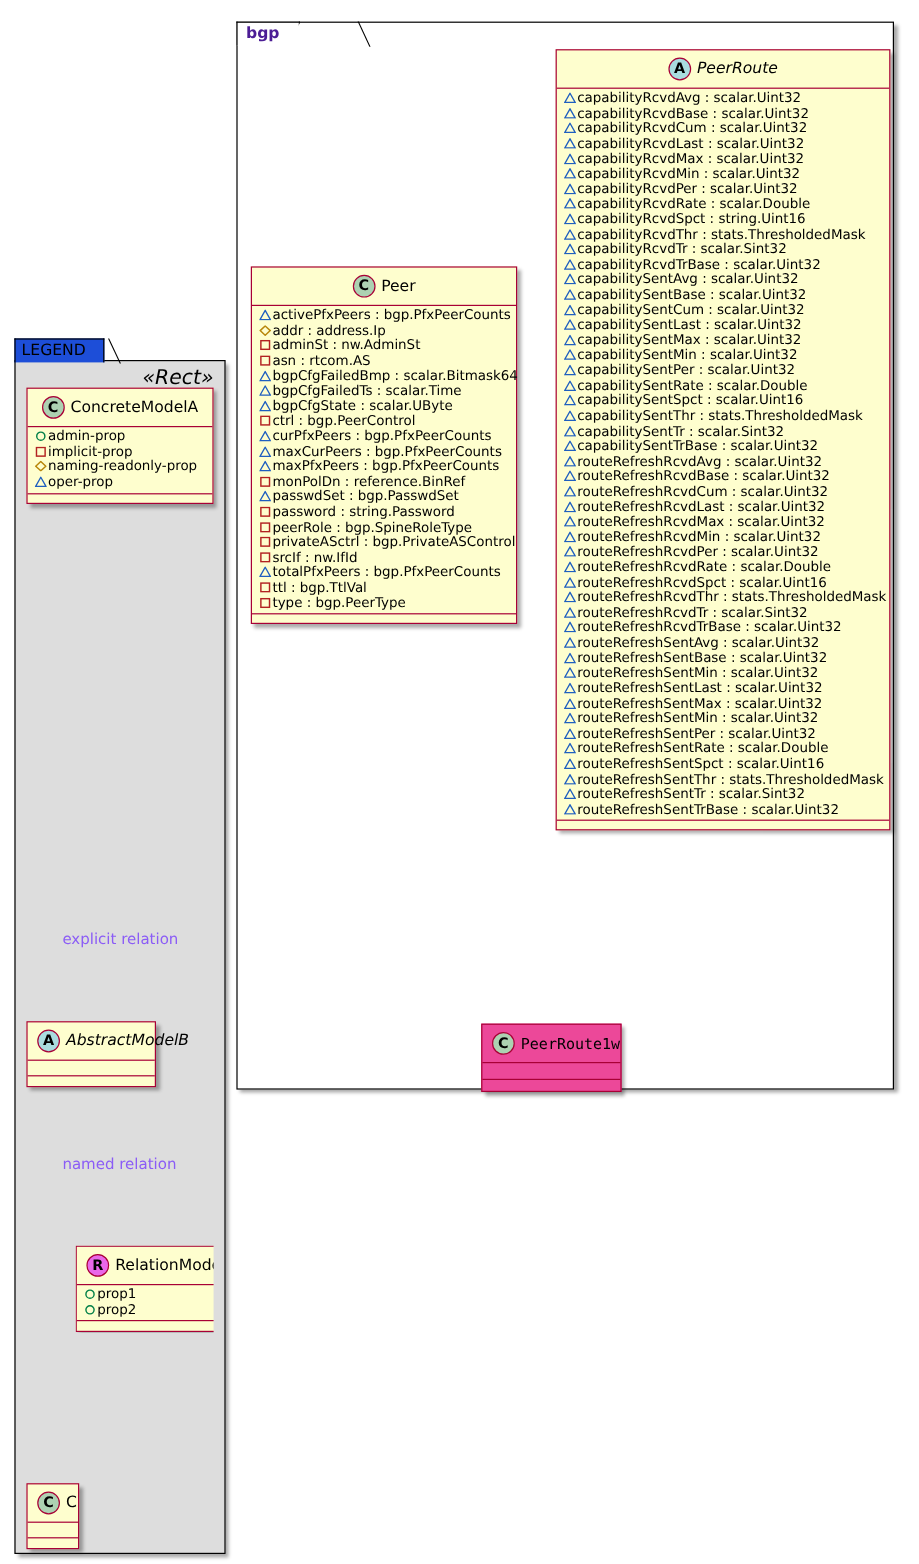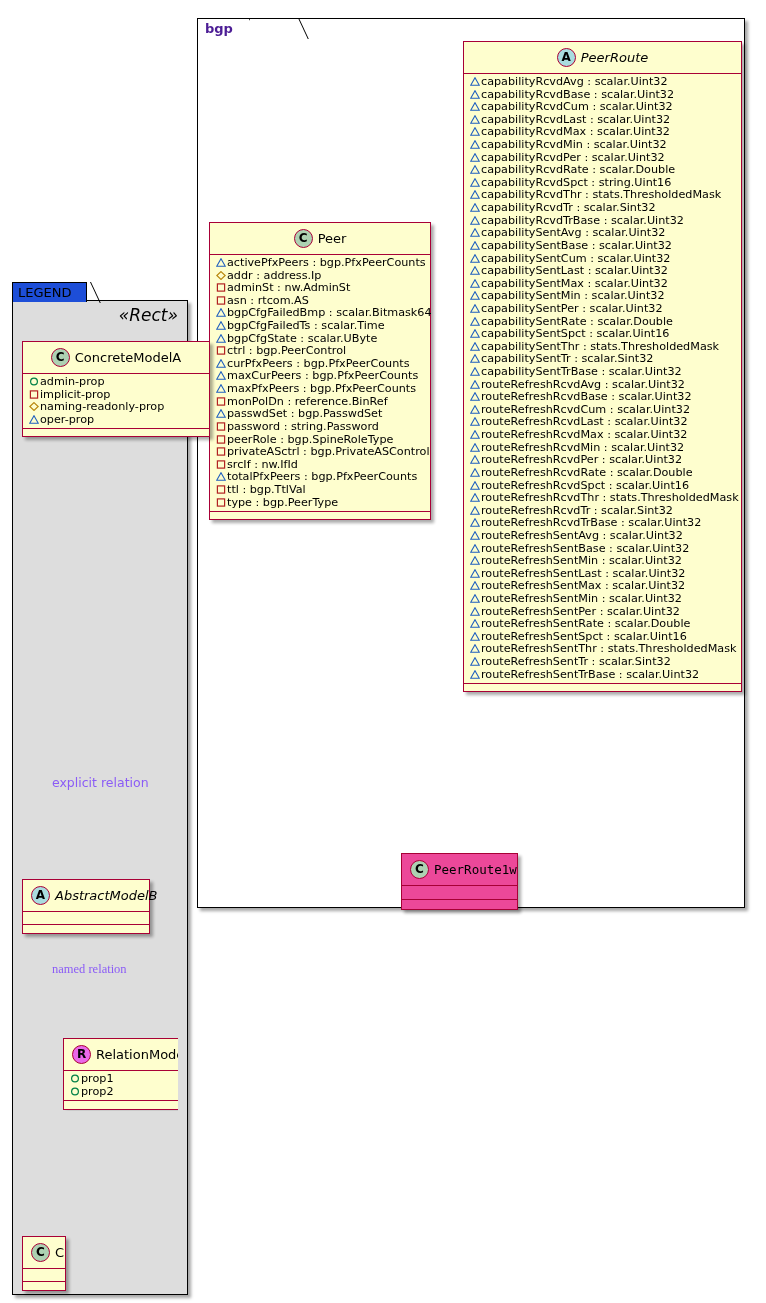--- a/index.html
+++ b/index.html
@@ -93,31 +93,31 @@
     font-size:13px;font-weight:normal;line-height:18px;box-sizing:border-box;
   }
   #legend-tab-corner{
     left:77px;top:282px;width:13px;height:21px;
     border-right:1.5px solid #000;transform:skewX(25deg);transform-origin:top left;
   }
   #legend-stereotype{
     left:22px;top:305px;width:156px;text-align:right;
     font-size:17px;font-style:italic;color:#000;
   }
-  #concretemodela{left:22px;top:341px;width:188px;}
-  #abstractmodelb{left:22px;top:879px;width:128px;}
+  #concretemodela{left:22px;top:323px;width:156px;}
+  #abstractmodelb{left:22px;top:851px;width:108px;}
   #relationmodel{left:63px;top:1038px;width:122px;clip-path:inset(0 7px 0 0);}
   #class-c{left:22px;top:1236px;width:44px;}
   #abstractmodelb .cls-body,#class-c .cls-body{height:8px;}
   #abstractmodelb .cls-foot,#class-c .cls-foot{height:8px;}
   #relationmodel .cls-foot{height:8px;}
 
   .lbl{font-size:12.5px;color:#8b5cf6;white-space:nowrap;}
   #label-explicit{left:52px;top:775px;}
-  #label-named{left:52px;top:962px;font-family:Liberation Serif, serif;}
+  #label-named{left:52px;top:962px;}
 
   svg.ovl{position:absolute;left:0;top:0;width:766px;height:1303px;pointer-events:none;}
 </style>
 </head>
 <body>
 
 <svg class="ovl">
 
   <g>
     <line x1="363" y1="540" x2="443" y2="853" stroke="#a80036" stroke-width="1.4"></line>

